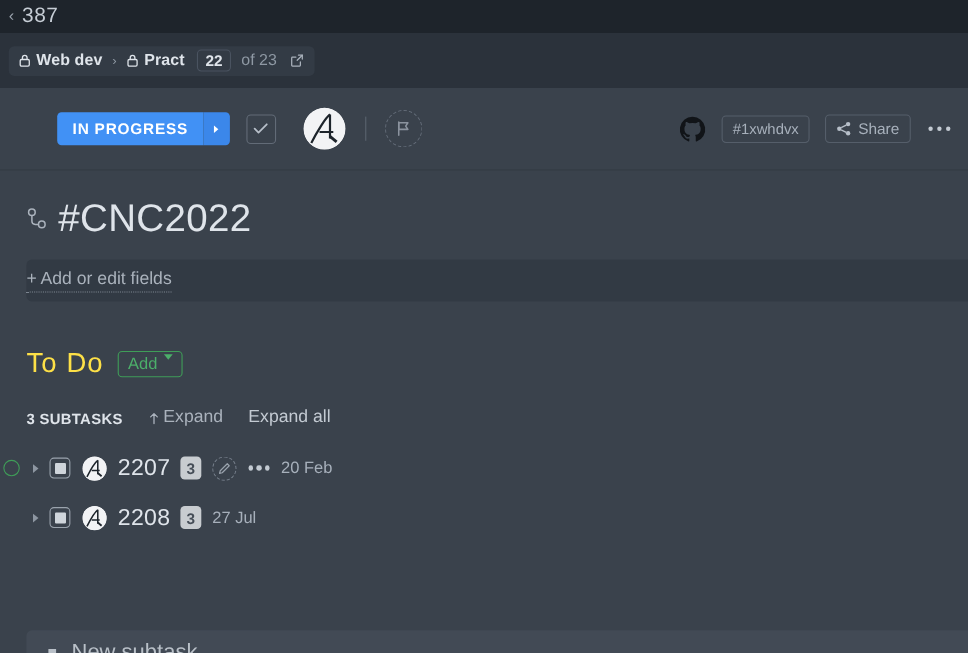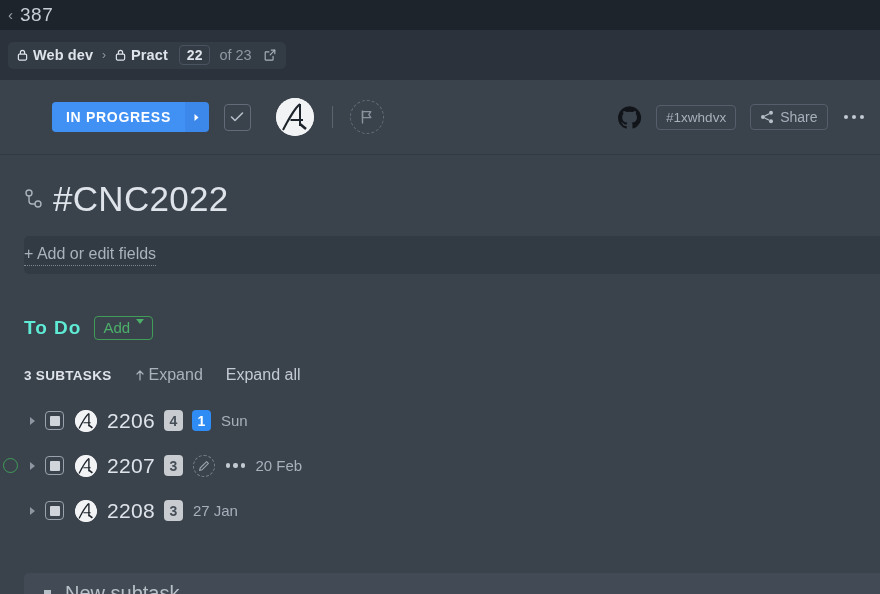--- a/index.html
+++ b/index.html
@@ -119,21 +119,21 @@
     display: flex; align-items: center; justify-content: flex-start;
     padding-right: 3px;
   }
   .add-fields {
     color: #aab2bc; font-size: 16px;
     border-bottom: 1px dotted #7c8590; padding-bottom: 2px;
   }
 
   
   .todo-row { display: flex; align-items: center; gap: 13px; padding: 42px 0 0 24px; }
-  .todo-title { color: #5eead4; font-size: 19px; font-weight: 700; letter-spacing: 1px; }
+  .todo-title { color: #fde047; font-size: 25px; font-weight: 400; letter-spacing: 1px; }
   .add-btn {
     border: 1px solid #3f9d58; border-radius: 4px;
     color: #4caf6a; font-size: 15px; padding: 2px 8px 3px;
     display: flex; gap: 6px;
   }
   .add-caret { border-left:4px solid transparent; border-right:4px solid transparent; border-top:5px solid #4caf6a; display:block; }
 
   
   .sub-head { display: flex; align-items: center; gap: 23px; padding: 26px 0 0 24px; }
   .sub-count { color: #dfe4ea; font-size: 13.5px; font-weight: bold; letter-spacing: .3px; }
@@ -317,41 +317,20 @@
       <svg width="10" height="13" viewBox="0 0 10 13">
         <path d="M5 2 V11 M5 2 L2 5 M5 2 L8 5" fill="none" stroke="#aab2bc" stroke-width="1.2" stroke-linecap="round"></path>
       </svg>
       <span>Expand</span>
     </span>
     <span class="expand-opt">Expand all</span>
   </div>
 
   <div class="sub-list">
 
-    <div class="sub-row">
-      <span class="row-caret">
-          <i></i>
-        </span>
-      <span class="row-check">
-          <i></i>
-        </span>
-      <span class="row-avatar">
-        <svg width="22" height="22" viewBox="0 0 38 38">
-          <circle cx="19" cy="19" r="19" fill="#f2f3f5"></circle>
-          <path d="M7 32 C12 22 20 9 24 6" fill="none" stroke="#1d242b" stroke-width="2.4"></path>
-          <path d="M24 6 L24 28" fill="none" stroke="#1d242b" stroke-width="2.4"></path>
-          <path d="M14.5 22 L27 22" fill="none" stroke="#1d242b" stroke-width="2"></path>
-          <path d="M24 26 L30 31" fill="none" stroke="#1d242b" stroke-width="3"></path>
-        </svg>
-      </span>
-      <span class="row-id">2206</span>
-      <span class="badge gray">4</span>
-      <span class="badge blue">1</span>
-      <span class="row-date">Sun</span>
-    </div>
 
     <div class="sub-row">
       <span class="hover-dot"></span>
       <span class="row-caret">
           <i></i>
         </span>
       <span class="row-check">
           <i></i>
         </span>
       <span class="row-avatar">
@@ -389,21 +368,21 @@
         <svg width="22" height="22" viewBox="0 0 38 38">
           <circle cx="19" cy="19" r="19" fill="#f2f3f5"></circle>
           <path d="M7 32 C12 22 20 9 24 6" fill="none" stroke="#1d242b" stroke-width="2.4"></path>
           <path d="M24 6 L24 28" fill="none" stroke="#1d242b" stroke-width="2.4"></path>
           <path d="M14.5 22 L27 22" fill="none" stroke="#1d242b" stroke-width="2"></path>
           <path d="M24 26 L30 31" fill="none" stroke="#1d242b" stroke-width="3"></path>
         </svg>
       </span>
       <span class="row-id">2208</span>
       <span class="badge gray">3</span>
-      <span class="row-date">27 Jan</span>
+      <span class="row-date">27 Jul</span>
     </div>
   </div>
 
   <div class="new-panel">
     <i class="new-dot"></i>
     <span class="new-text">New subtask</span>
   </div>
 
 </div>
 

